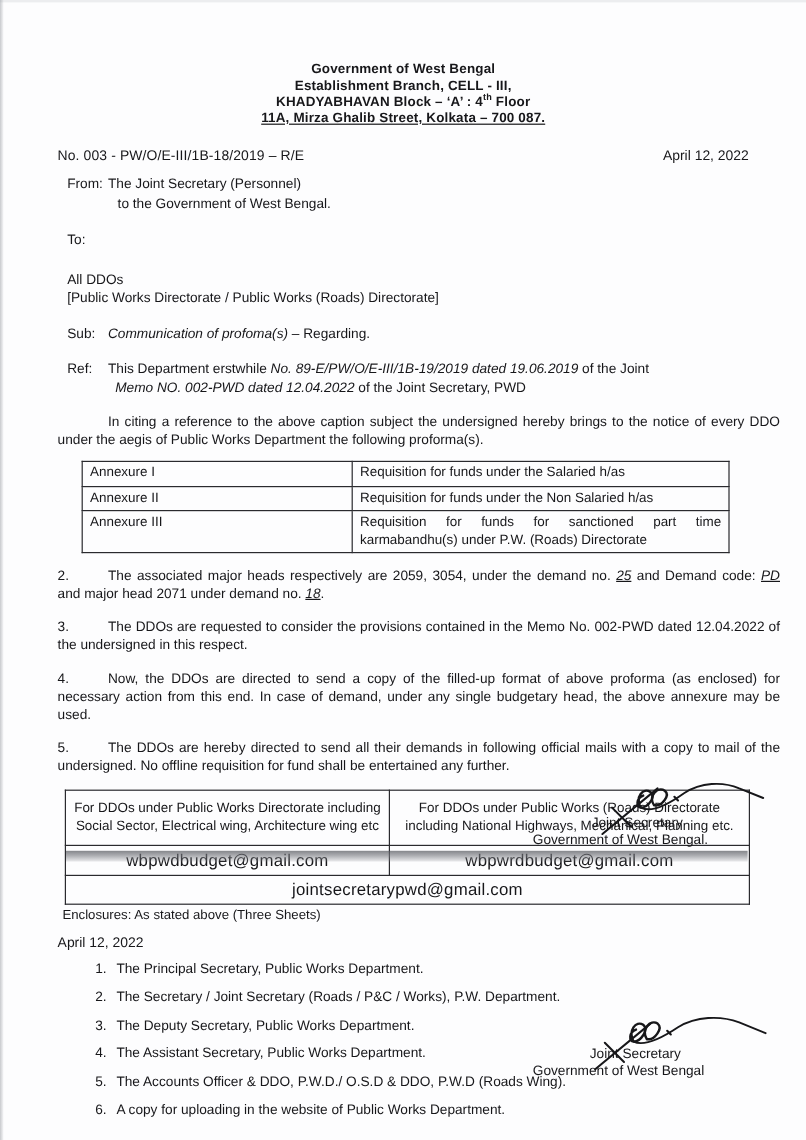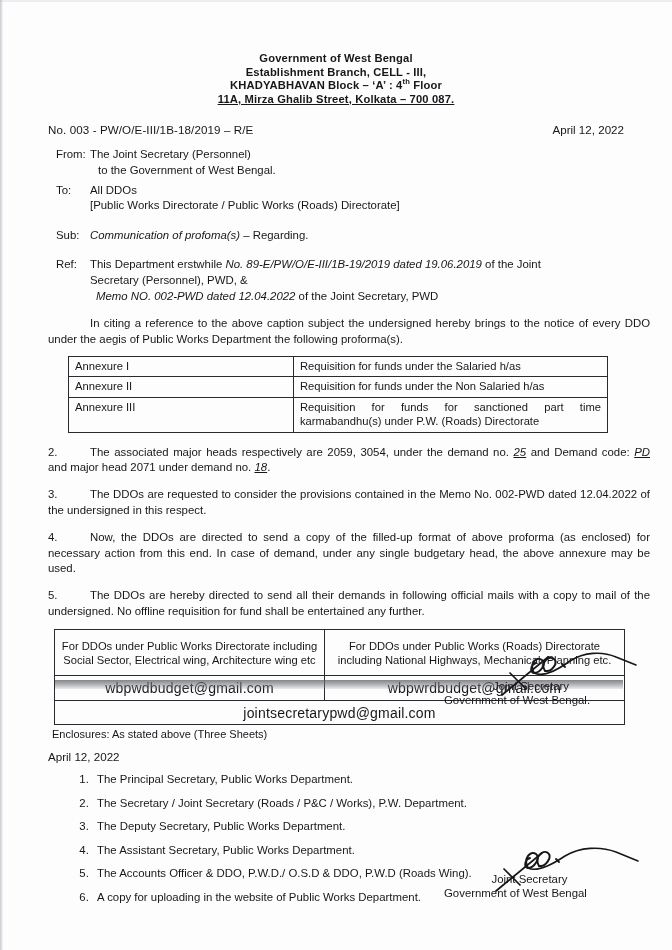--- a/index.html
+++ b/index.html
@@ -63,21 +63,21 @@
     display: flex;
     padding-left: 56px;
     padding-right: 22px;
     font-size: 11.4px;
     line-height: 15.6px;
   }
   .block .lbl { width: 34px; flex: 0 0 34px; }
   .block .val { flex: 1 1 auto; }
   .blk-from  { margin-top: 11px; }
   .blk-from .val .l2 { padding-left: 8px; }
-  .blk-to    { margin-top: 4px; }
+  .blk-to    { margin-top: 14px; flex-direction: column; }
   .blk-sub   { margin-top: 14px; }
   .blk-ref   { margin-top: 14px; }
   .blk-ref .val { text-align: justify; }
   .blk-ref .l3 { padding-left: 6px; }
   .it { font-style: italic; }
   .it-u { font-style: italic; text-decoration: underline; }
 
   
   .para {
     margin: 12px 22px 0 48px;
@@ -222,21 +222,20 @@
 
   <div class="block blk-sub">
     <span class="lbl">Sub:</span>
     <span class="val"><span class="it">Communication of profoma(s)</span><span> – Regarding.</span></span>
   </div>
 
   <div class="block blk-ref">
     <span class="lbl">Ref:</span>
     <span class="val">
       <div><span>This Department erstwhile </span><span class="it">No. 89-E/PW/O/E-III/1B-19/2019 dated 19.06.2019</span><span> of the Joint</span></div>
-      <div>Secretary (Personnel), PWD, &amp;</div>
       <div class="l3"><span class="it">Memo NO. 002-PWD dated 12.04.2022</span><span> of the Joint Secretary, PWD</span></div>
     </span>
   </div>
 
   <div class="para indent">In citing a reference to the above caption subject the undersigned hereby brings to the notice of every DDO under the aegis of Public Works Department the following proforma(s).</div>
 
   <table class="doc-table annex-tbl">
     <tbody>
       <tr>
         <td class="c1">Annexure I</td>

